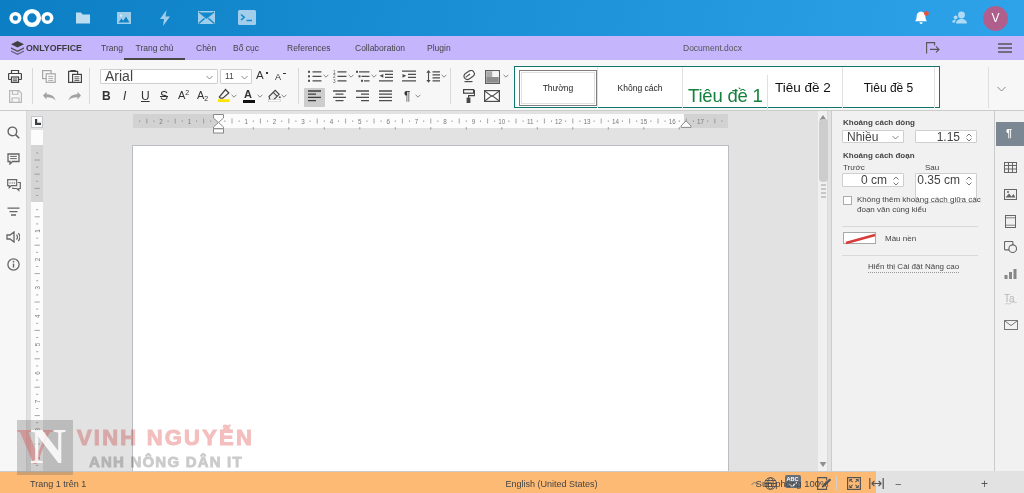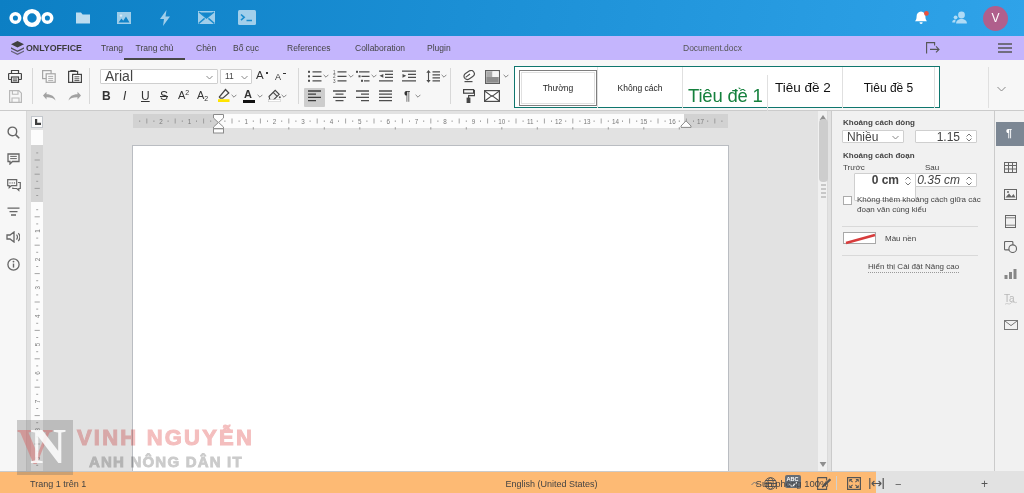--- a/index.html
+++ b/index.html
@@ -559,30 +559,30 @@
       <svg class="abs" style="right:4px;top:2px" width="6" height="4" viewBox="0 0 6 4">
         <path d="M0.5 3.5 3 1l2.5 2.5" stroke="#777" fill="none"></path>
       </svg>
       <svg class="abs" style="right:4px;top:7.5px" width="6" height="4" viewBox="0 0 6 4">
         <path d="M0.5 0.5 3 3 5.5 0.5" stroke="#777" fill="none"></path>
       </svg>
     </div>
     <div class="lbl bold" style="left:11px;top:40px;">Khoảng cách đoạn</div>
     <div class="lbl" style="left:11px;top:51.5px;">Trước</div>
     <div class="lbl" style="left:93px;top:51.5px;">Sau</div>
-    <div class="combo" style="left:22px;top:62px;width:62px;height:28px;line-height:12.5px;font-weight:bold;">
+    <div class="combo" style="left:10px;top:62px;width:62px;height:14px;line-height:12.5px;">
       <span class="abs" style="right:16px;">0 cm</span>
       <svg class="abs" style="right:4px;top:2.2px" width="6" height="4" viewBox="0 0 6 4">
         <path d="M0.5 3.5 3 1l2.5 2.5" stroke="#777" fill="none"></path>
       </svg>
       <svg class="abs" style="right:4px;top:7.8px" width="6" height="4" viewBox="0 0 6 4">
         <path d="M0.5 0.5 3 3 5.5 0.5" stroke="#777" fill="none"></path>
       </svg>
     </div>
-    <div class="combo" style="left:83px;top:62px;width:62px;height:14px;line-height:12.5px;font-style:italic;">
+    <div class="combo" style="left:83px;top:62px;width:62px;height:30px;line-height:12.5px;">
       <span class="abs" style="right:16px;">0.35 cm</span>
       <svg class="abs" style="right:4px;top:2.2px" width="6" height="4" viewBox="0 0 6 4">
         <path d="M0.5 3.5 3 1l2.5 2.5" stroke="#777" fill="none"></path>
       </svg>
       <svg class="abs" style="right:4px;top:7.8px" width="6" height="4" viewBox="0 0 6 4">
         <path d="M0.5 0.5 3 3 5.5 0.5" stroke="#777" fill="none"></path>
       </svg>
     </div>
     <div class="abs" style="left:11px;top:85px;width:9px;height:9px;background:#fff;border:1px solid #ababab;"></div>
     <div class="lbl" style="left:25px;top:84px;width:132px;white-space:normal;line-height:9.5px;">Không thêm khoảng cách giữa các đoạn văn cùng kiểu</div>

